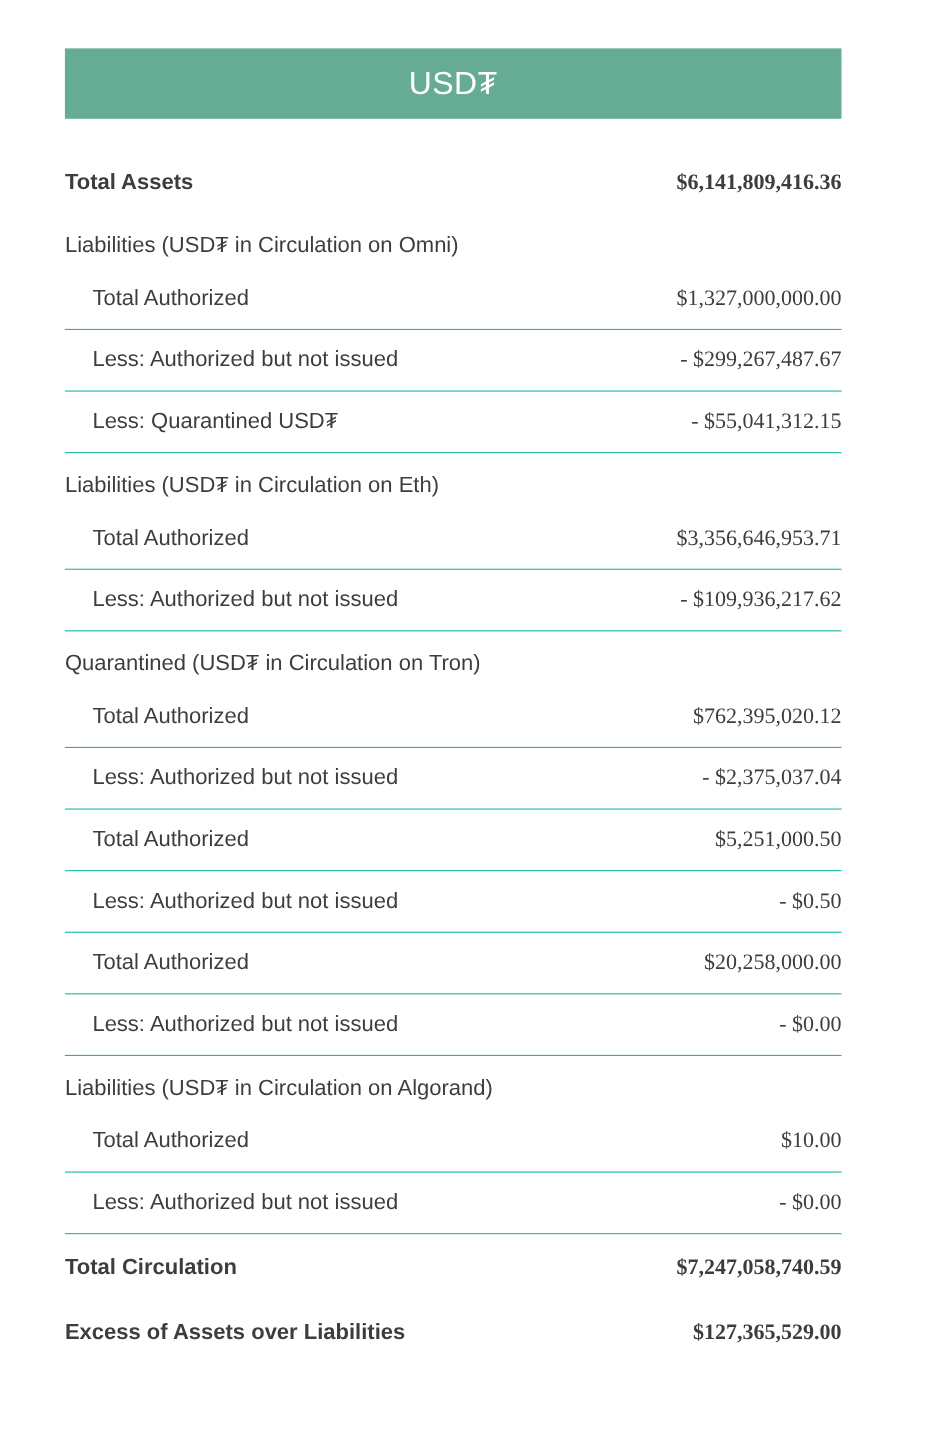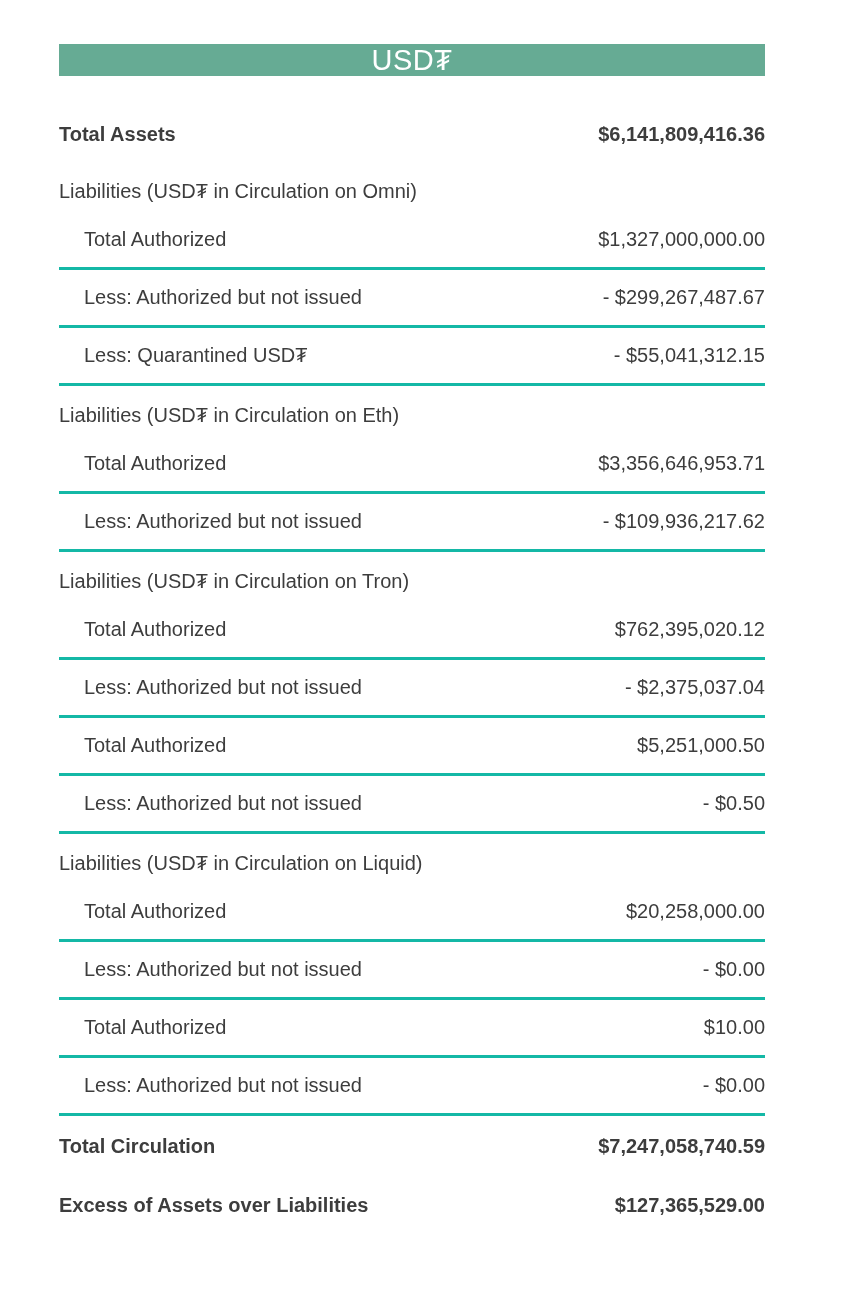--- a/index.html
+++ b/index.html
@@ -11,44 +11,44 @@
     font-family: "Liberation Sans", "DejaVu Sans", sans-serif;
     color: #3d3d3d;
     -webkit-font-smoothing: antialiased;
   }
   .sheet {
     width: 706px;
     margin: 44px 0 0 59px;
   }
   .banner {
     background: #66ab94;
-    height: 32px;
+    height: 64px;
     display: flex;
     align-items: center;
     justify-content: center;
     color: #ffffff;
     font-size: 29px;
     letter-spacing: 0.5px;
   }
   .table {
     margin-top: 31px;
   }
   .row {
     display: flex;
     justify-content: space-between;
     align-items: center;
     padding: 15px 0;
     font-size: 20px;
     line-height: 25px;
   }
   .row .label { text-align: left; }
-  .row .value { text-align: center; white-space: nowrap; }
+  .row .value { text-align: center; white-space: nowrap; font-family: Liberation Serif, serif; }
   .row.bold { font-weight: bold; }
   .row.section { padding-top: 17px; padding-bottom: 8px; }
-  .row.sub { border-bottom: 3px solid #14b8a6; }
+  .row.sub { border-bottom: 1px solid #14b8a6; }
   .row.sub .label { padding-left: 25px; }
   .row.total { padding: 18px 0 16px 0; }
 </style>
 </head>
 <body>
 
 <div class="sheet">
 
   <div class="banner">
     <span>USD₮</span>
@@ -83,52 +83,52 @@
     <div class="row sub">
       <span class="label">Total Authorized</span>
       <span class="value">$3,356,646,953.71</span>
     </div>
     <div class="row sub">
       <span class="label">Less: Authorized but not issued</span>
       <span class="value">- $109,936,217.62</span>
     </div>
 
     <div class="row section">
-      <span class="label">Liabilities (USD₮ in Circulation on Tron)</span>
+      <span class="label">Quarantined (USD₮ in Circulation on Tron)</span>
     </div>
     <div class="row sub">
       <span class="label">Total Authorized</span>
       <span class="value">$762,395,020.12</span>
     </div>
     <div class="row sub">
       <span class="label">Less: Authorized but not issued</span>
       <span class="value">- $2,375,037.04</span>
     </div>
 
     <div class="row sub">
       <span class="label">Total Authorized</span>
       <span class="value">$5,251,000.50</span>
     </div>
     <div class="row sub">
       <span class="label">Less: Authorized but not issued</span>
       <span class="value">- $0.50</span>
     </div>
 
-    <div class="row section">
-      <span class="label">Liabilities (USD₮ in Circulation on Liquid)</span>
-    </div>
     <div class="row sub">
       <span class="label">Total Authorized</span>
       <span class="value">$20,258,000.00</span>
     </div>
     <div class="row sub">
       <span class="label">Less: Authorized but not issued</span>
       <span class="value">- $0.00</span>
     </div>
 
+    <div class="row section">
+      <span class="label">Liabilities (USD₮ in Circulation on Algorand)</span>
+    </div>
     <div class="row sub">
       <span class="label">Total Authorized</span>
       <span class="value">$10.00</span>
     </div>
     <div class="row sub">
       <span class="label">Less: Authorized but not issued</span>
       <span class="value">- $0.00</span>
     </div>
 
     <div class="row bold total">

